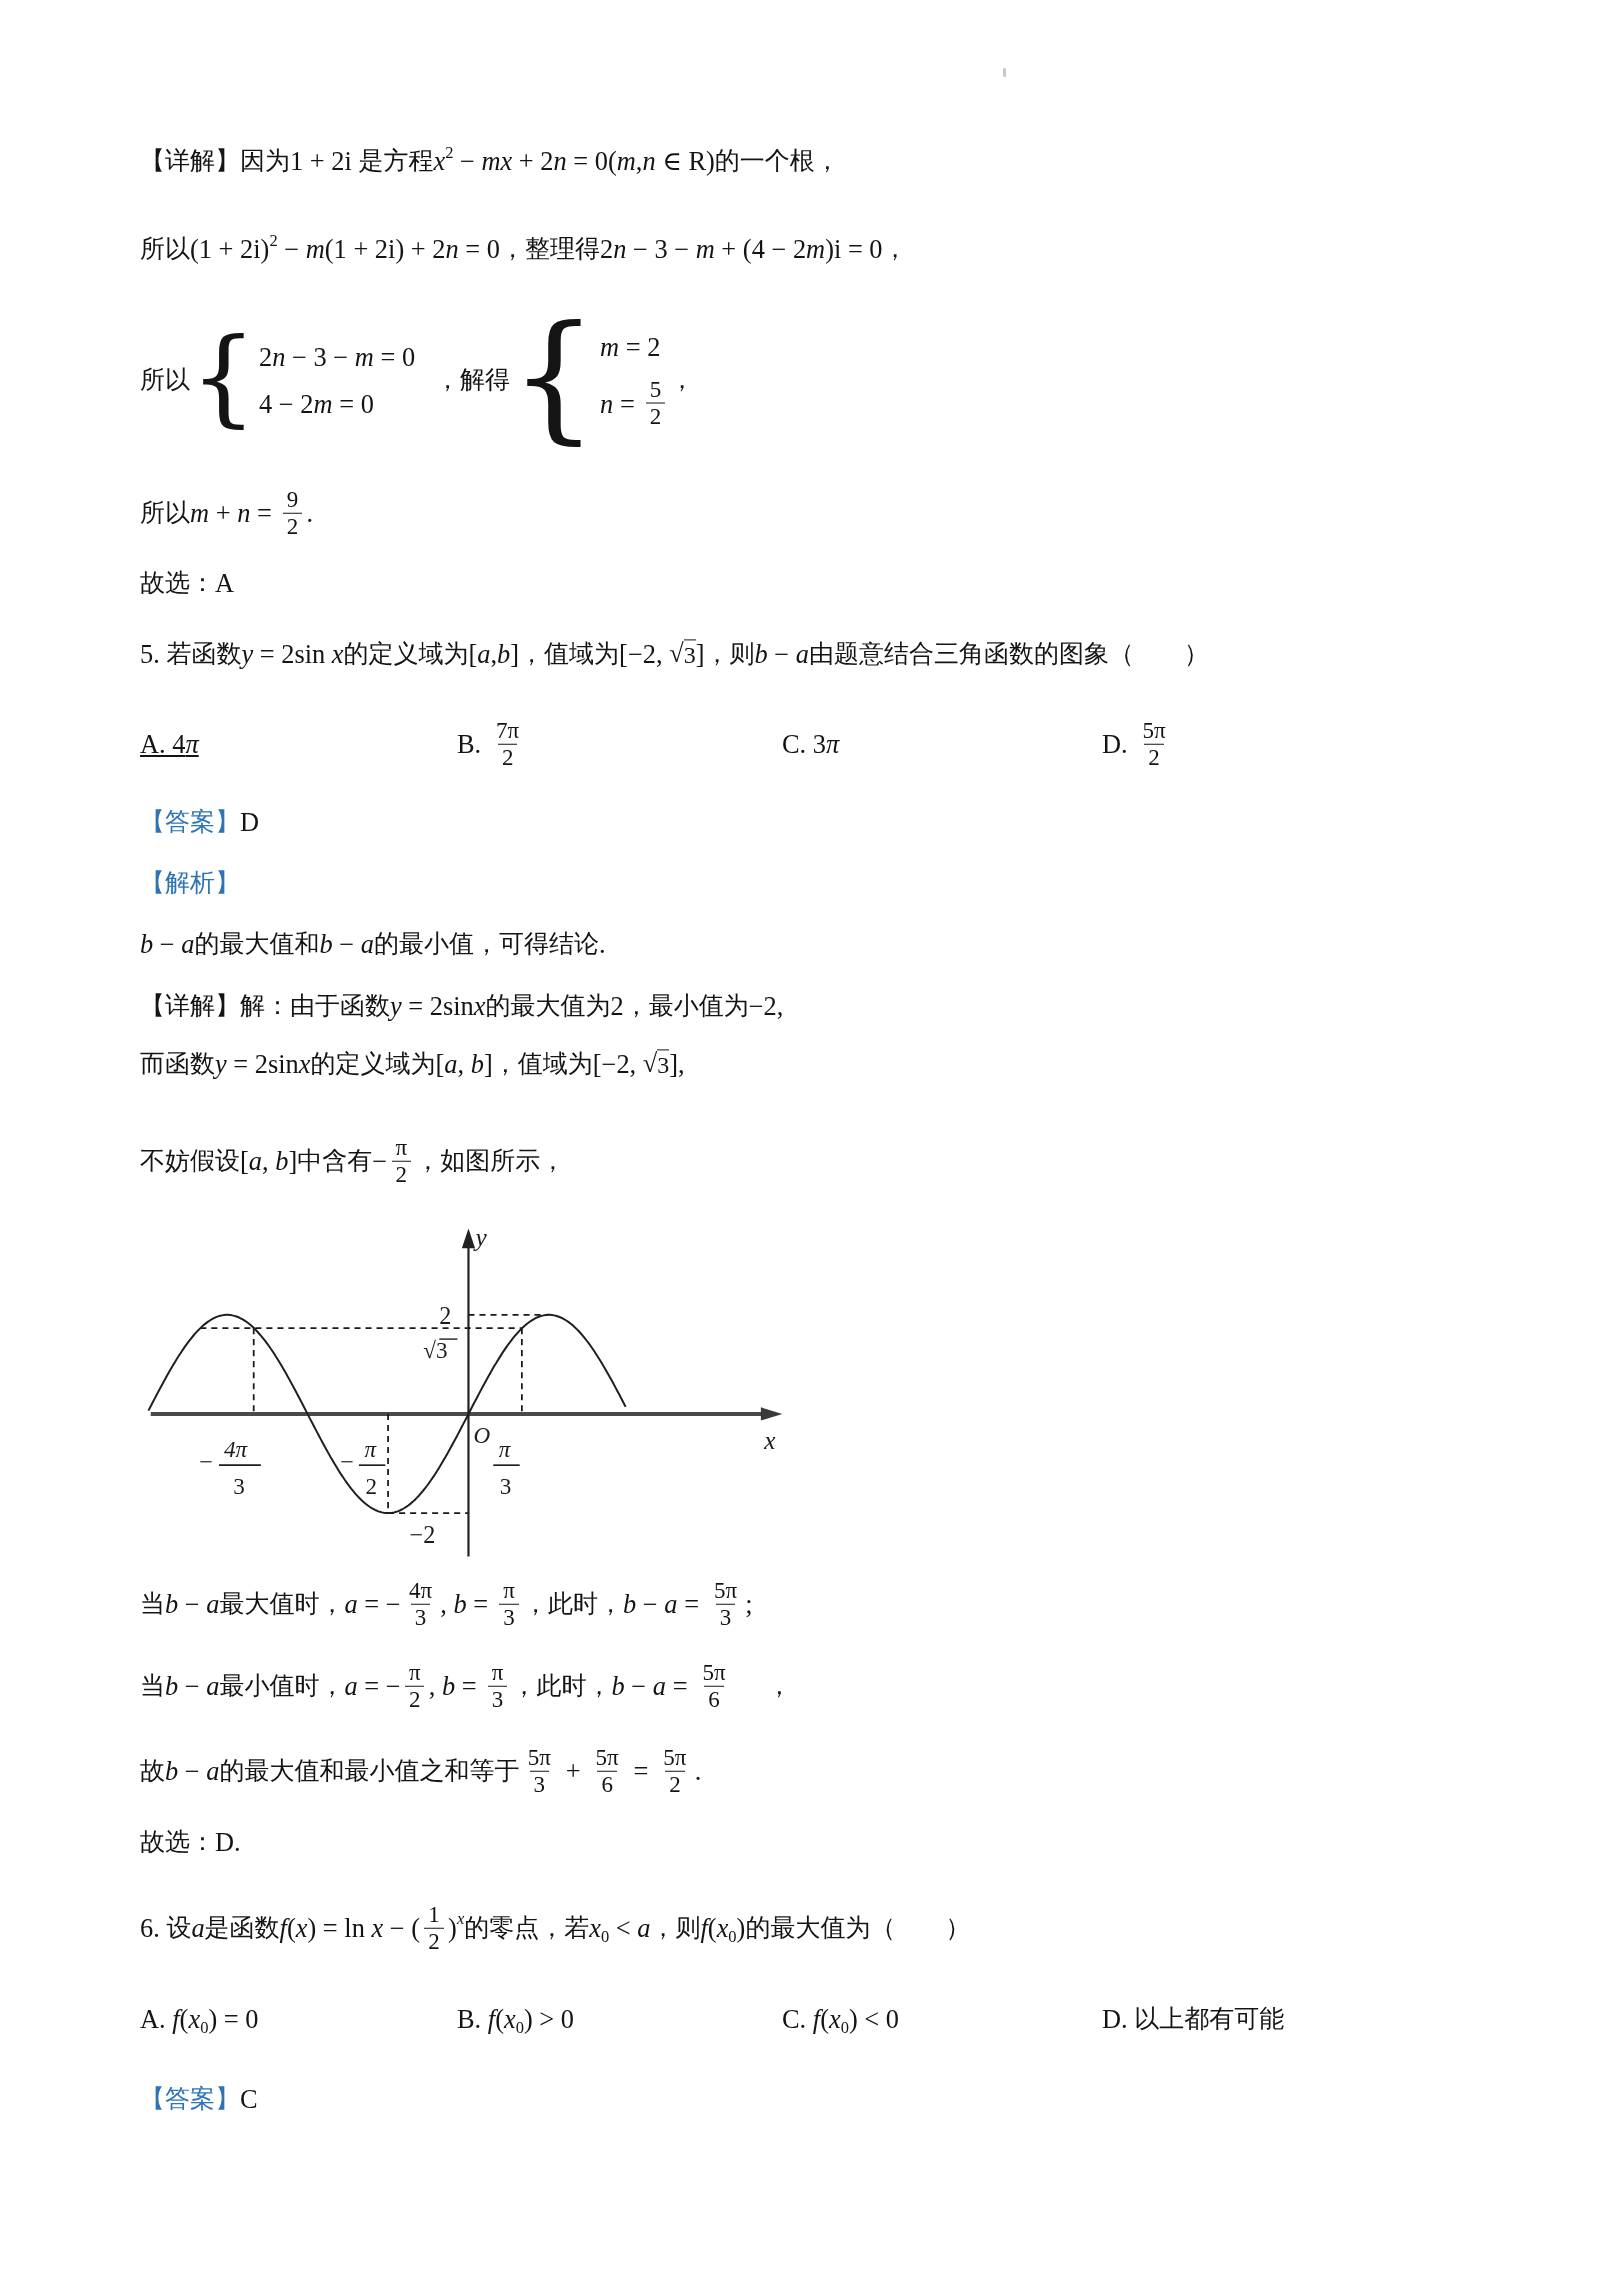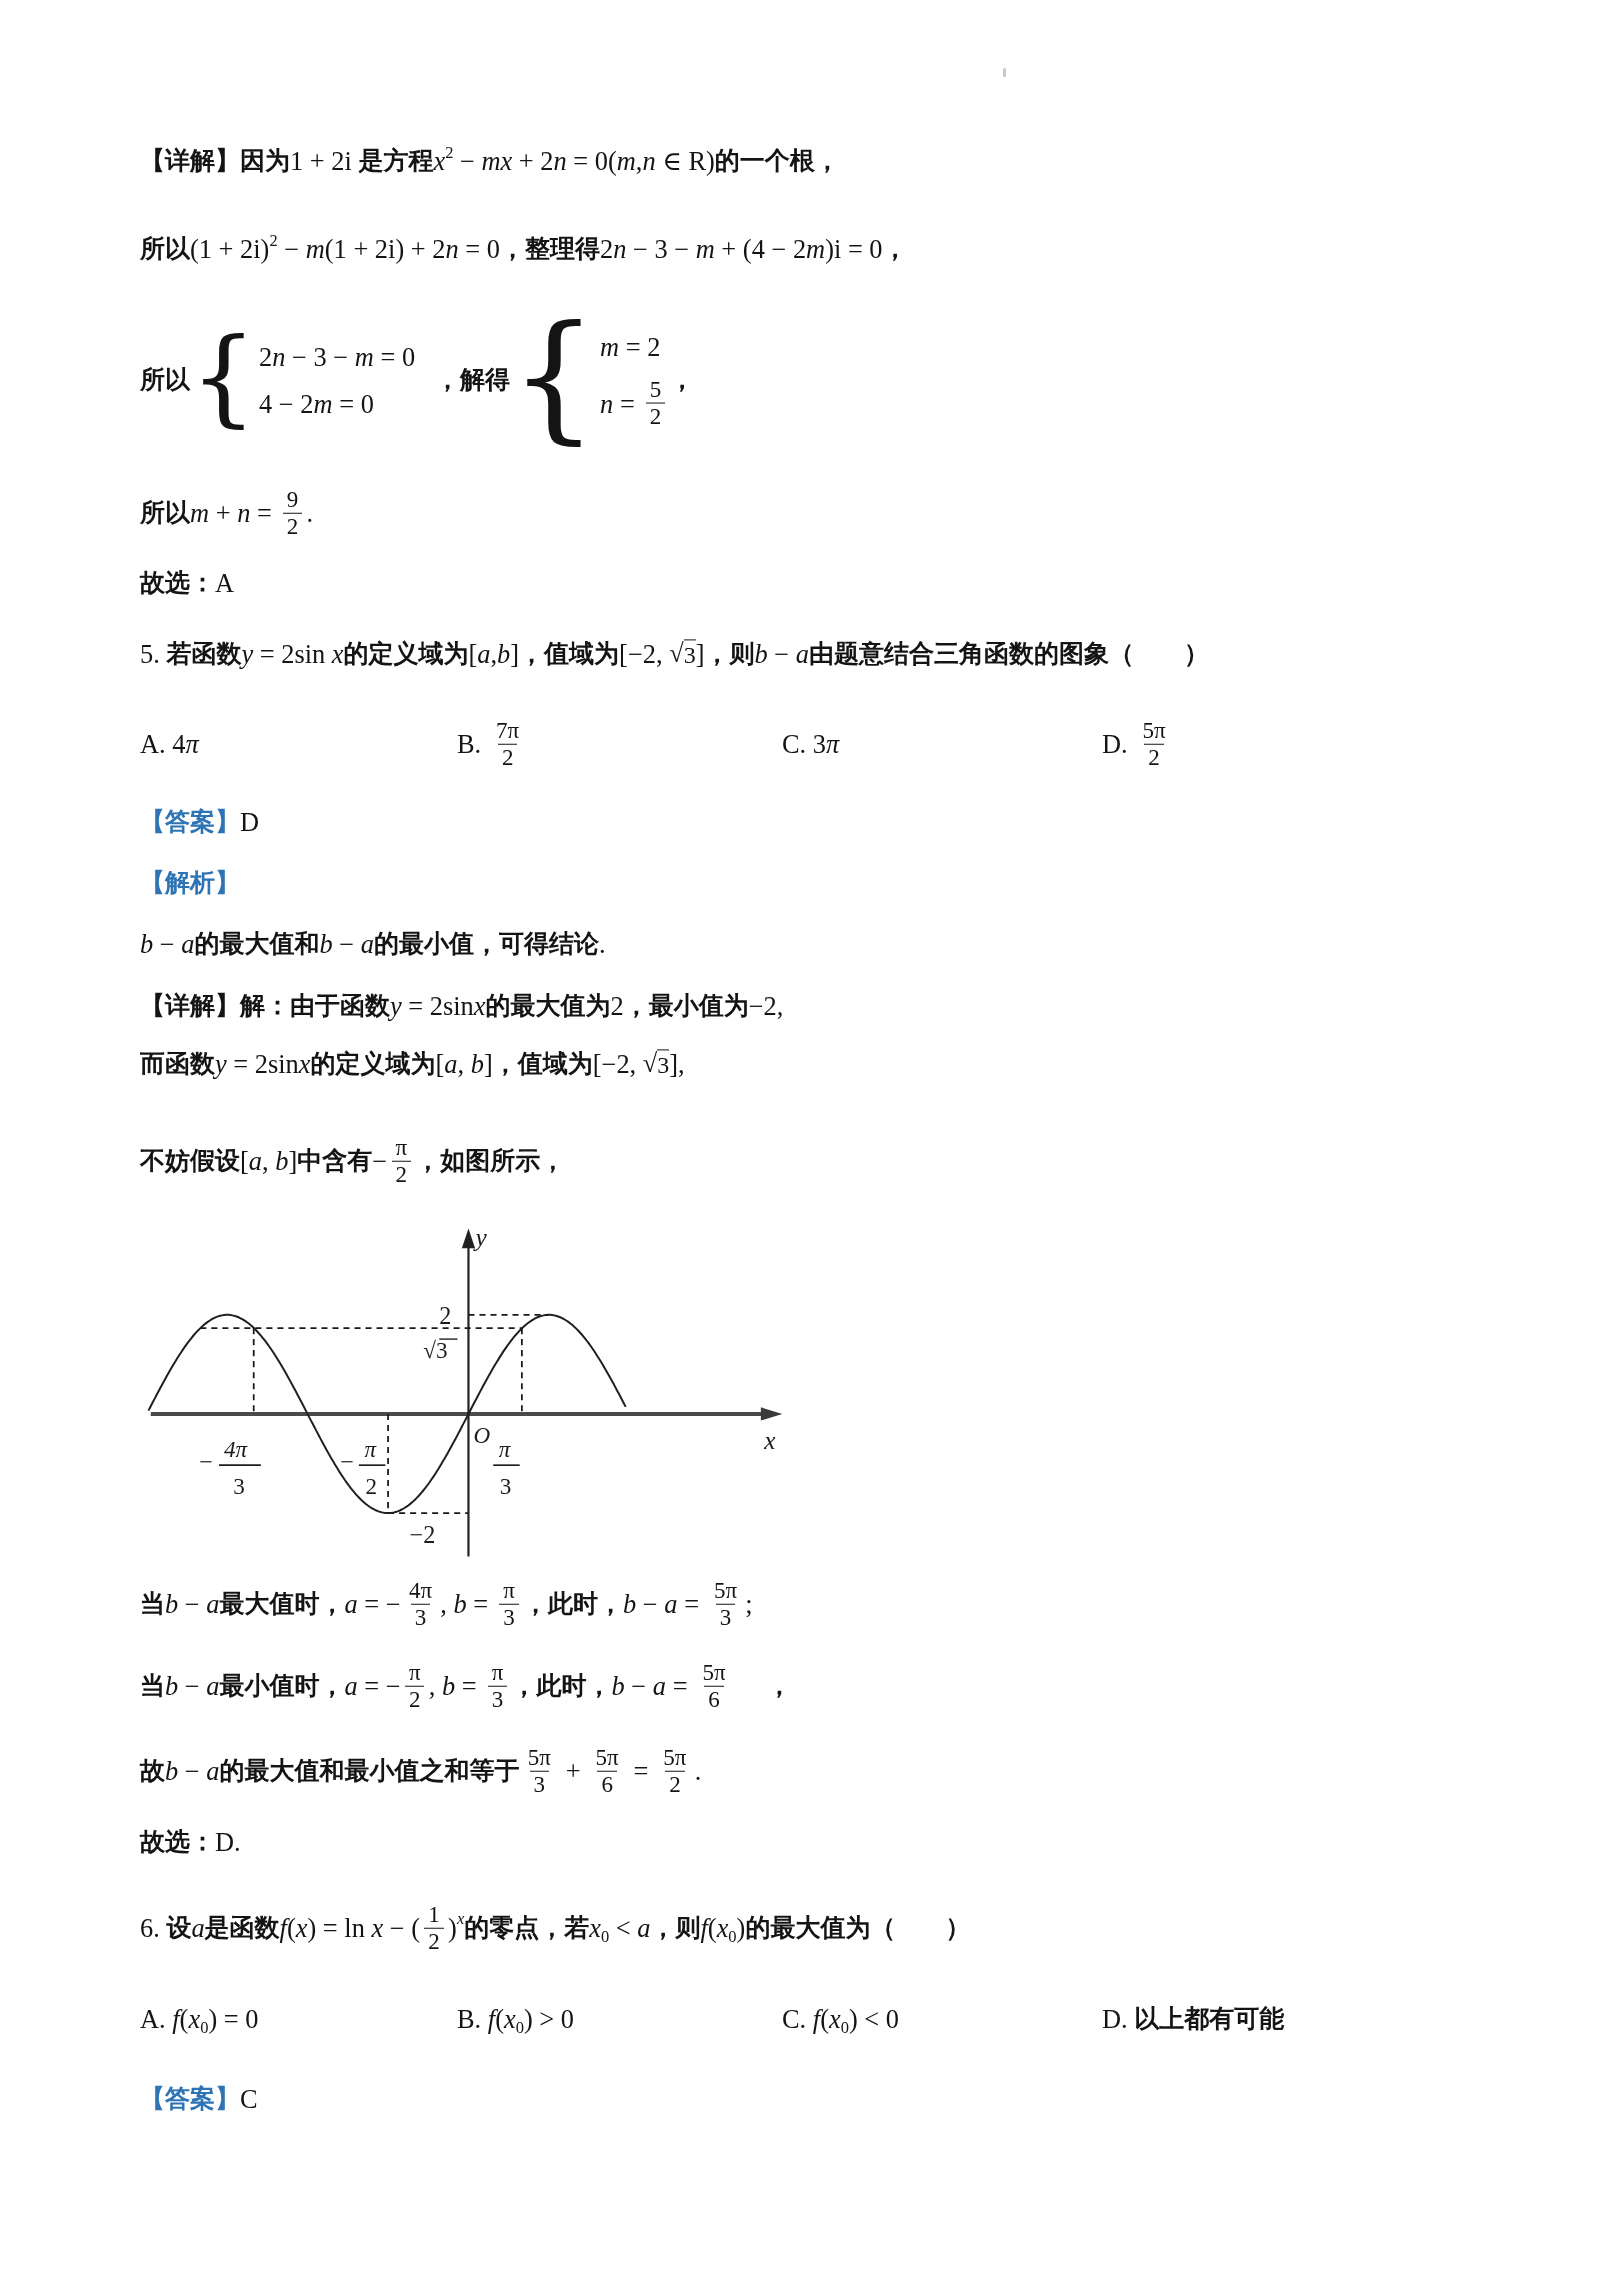--- a/index.html
+++ b/index.html
@@ -2,21 +2,21 @@
 <html style="--accent: #2E74B5;font-size:8.8px"><head>
 <meta charset="utf-8">
 <style>
   :root { --accent:#2E74B5; --ink:#141414; }
   html,body { margin:0; padding:0; background:#ffffff; }
   #page { position:relative; width:1620px; height:2284px; background:#fff; overflow:hidden;
           font-family:"Liberation Serif","DejaVu Serif",serif; color:var(--ink); }
   .line { position:absolute; display:flex; align-items:center; white-space:nowrap;
           transform:translateY(-50%); }
   .line > span { white-space:pre; }
-  .c   { font-size:25px; line-height:32px; font-family:"Liberation Serif","DejaVu Serif",serif;font-weight:bold; }
+  .c   { font-size:25px; line-height:32px; font-family:"Liberation Serif","DejaVu Serif",serif; }
   .r   { font-size:26.4px; line-height:32px; font-family:"Liberation Serif","DejaVu Serif",serif; }
   .m   { font-size:26.4px; line-height:32px; font-style:italic; font-family:"Liberation Serif","DejaVu Serif",serif; }
   .accent { color:var(--accent); }
   .sup { display:inline-block; font-size:16.5px; transform:translateY(-8.3px); }
   .sup.it { font-style:italic; }
   .sub { display:inline-block; font-size:16.5px; transform:translateY(8.8px); }
   .frac { display:inline-flex; flex-direction:column; align-items:center; margin:0 4.4px;
           font-size:23px; line-height:1.12; }
   .fn { padding:0 3.9px; }
   .fd { padding:0 3.9px; border-top:1.7px solid var(--ink); }
@@ -113,21 +113,21 @@
         <span class="c">，值域为</span>
         <span class="r">[−2, </span>
         <span class="sqrt"><span class="rad">√</span><span class="radb">3</span></span>
         <span class="r">]</span>
         <span class="c">，则</span>
         <span class="m">b</span>
         <span class="r"> − </span>
         <span class="m">a</span>
         <span class="c">由题意结合三角函数的图象（　　）</span>
       </div>
-      <div class="line" style="left: 140px; top: 744px;">
+      <div class="line" style="left: 140px; top: 744px; text-decoration: underline;">
         <span class="r">A. 4</span>
         <span class="m">π</span>
       </div>
       <div class="line" style="left: 457px; top: 744px;">
         <span class="r">B. </span>
         <span class="frac"><span class="fn">7π</span><span class="fd">2</span></span>
       </div>
       <div class="line" style="left: 782px; top: 744px; justify-content: center;">
         <span class="r">C. 3</span>
         <span class="m">π</span>

